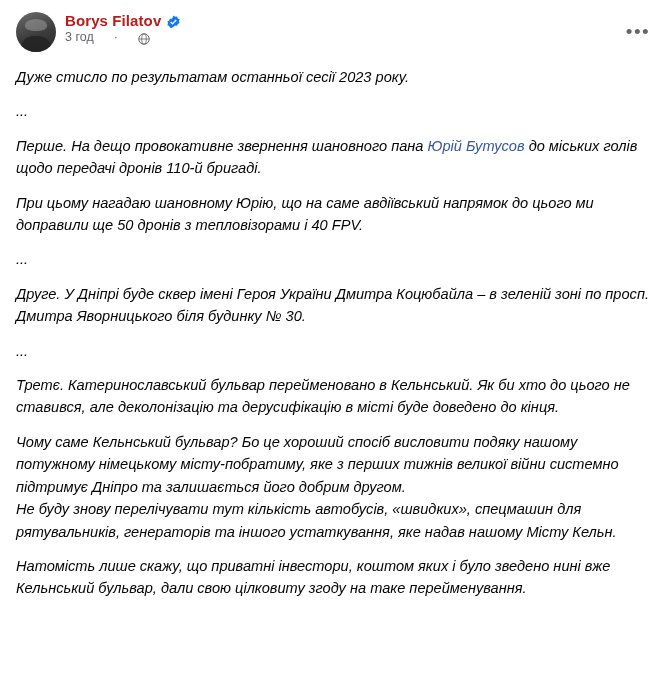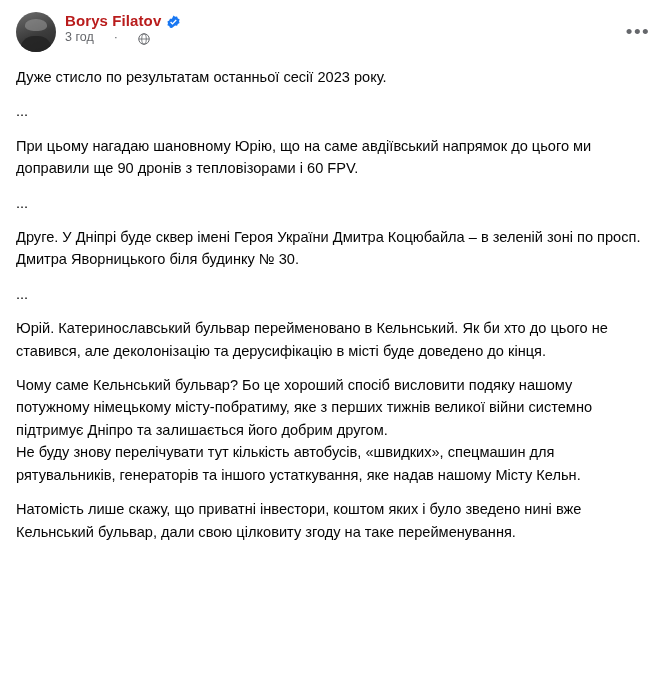--- a/index.html
+++ b/index.html
@@ -118,20 +118,21 @@
   }
   .post-body {
     font-size: 14.6px;
     line-height: 22.4px;
     color: #050505;
     padding-bottom: 6px;
   }
   .para {
     margin: 0 0 0 0;
     white-space: pre-wrap;
+    font-style: italic;
   }
   .para.gap {
     margin-top: 12px;
   }
   .mention {
     color: #385898;
   }
   .ellipsis-line {
     margin-top: 12px;
     color: #050505;
@@ -168,28 +169,30 @@
       </div>
     </div>
 
     <div class="more-btn">•••</div>
   </div>
 
   <div class="post-body">
     <div class="para">Дуже стисло по результатам останньої сесії 2023 року.</div>
     <div class="para gap ellipsis-line">...</div>
 
+    <div class="para gap"><span>Перше. На дещо провокативне звернення шановного пана </span><span class="mention">Юрій Бутусов</span><span> до міських голів
+щодо передачі дронів 110-й бригаді.</span></div>
 
     <div class="para gap">При цьому нагадаю шановному Юрію, що на саме авдіївський напрямок до цього ми
-доправили ще 90 дронів з тепловізорами і 60 FPV.</div>
+доправили ще 50 дронів з тепловізорами і 40 FPV.</div>
     <div class="para gap ellipsis-line">...</div>
     <div class="para gap">Друге. У Дніпрі буде сквер імені Героя України Дмитра Коцюбайла – в зеленій зоні по просп.
 Дмитра Яворницького біля будинку № 30.</div>
     <div class="para gap ellipsis-line">...</div>
-    <div class="para gap">Юрій. Катеринославський бульвар перейменовано в Кельнський. Як би хто до цього не
+    <div class="para gap">Третє. Катеринославський бульвар перейменовано в Кельнський. Як би хто до цього не
 ставився, але деколонізацію та дерусифікацію в місті буде доведено до кінця.</div>
     <div class="para gap">Чому саме Кельнський бульвар? Бо це хороший спосіб висловити подяку нашому
 потужному німецькому місту-побратиму, яке з перших тижнів великої війни системно
 підтримує Дніпро та залишається його добрим другом.
 Не буду знову перелічувати тут кількість автобусів, «швидких», спецмашин для
 рятувальників, генераторів та іншого устаткування, яке надав нашому Місту Кельн.</div>
     <div class="para gap">Натомість лише скажу, що приватні інвестори, коштом яких і було зведено нині вже
 Кельнський бульвар, дали свою цілковиту згоду на таке перейменування.</div>
 
   </div>

